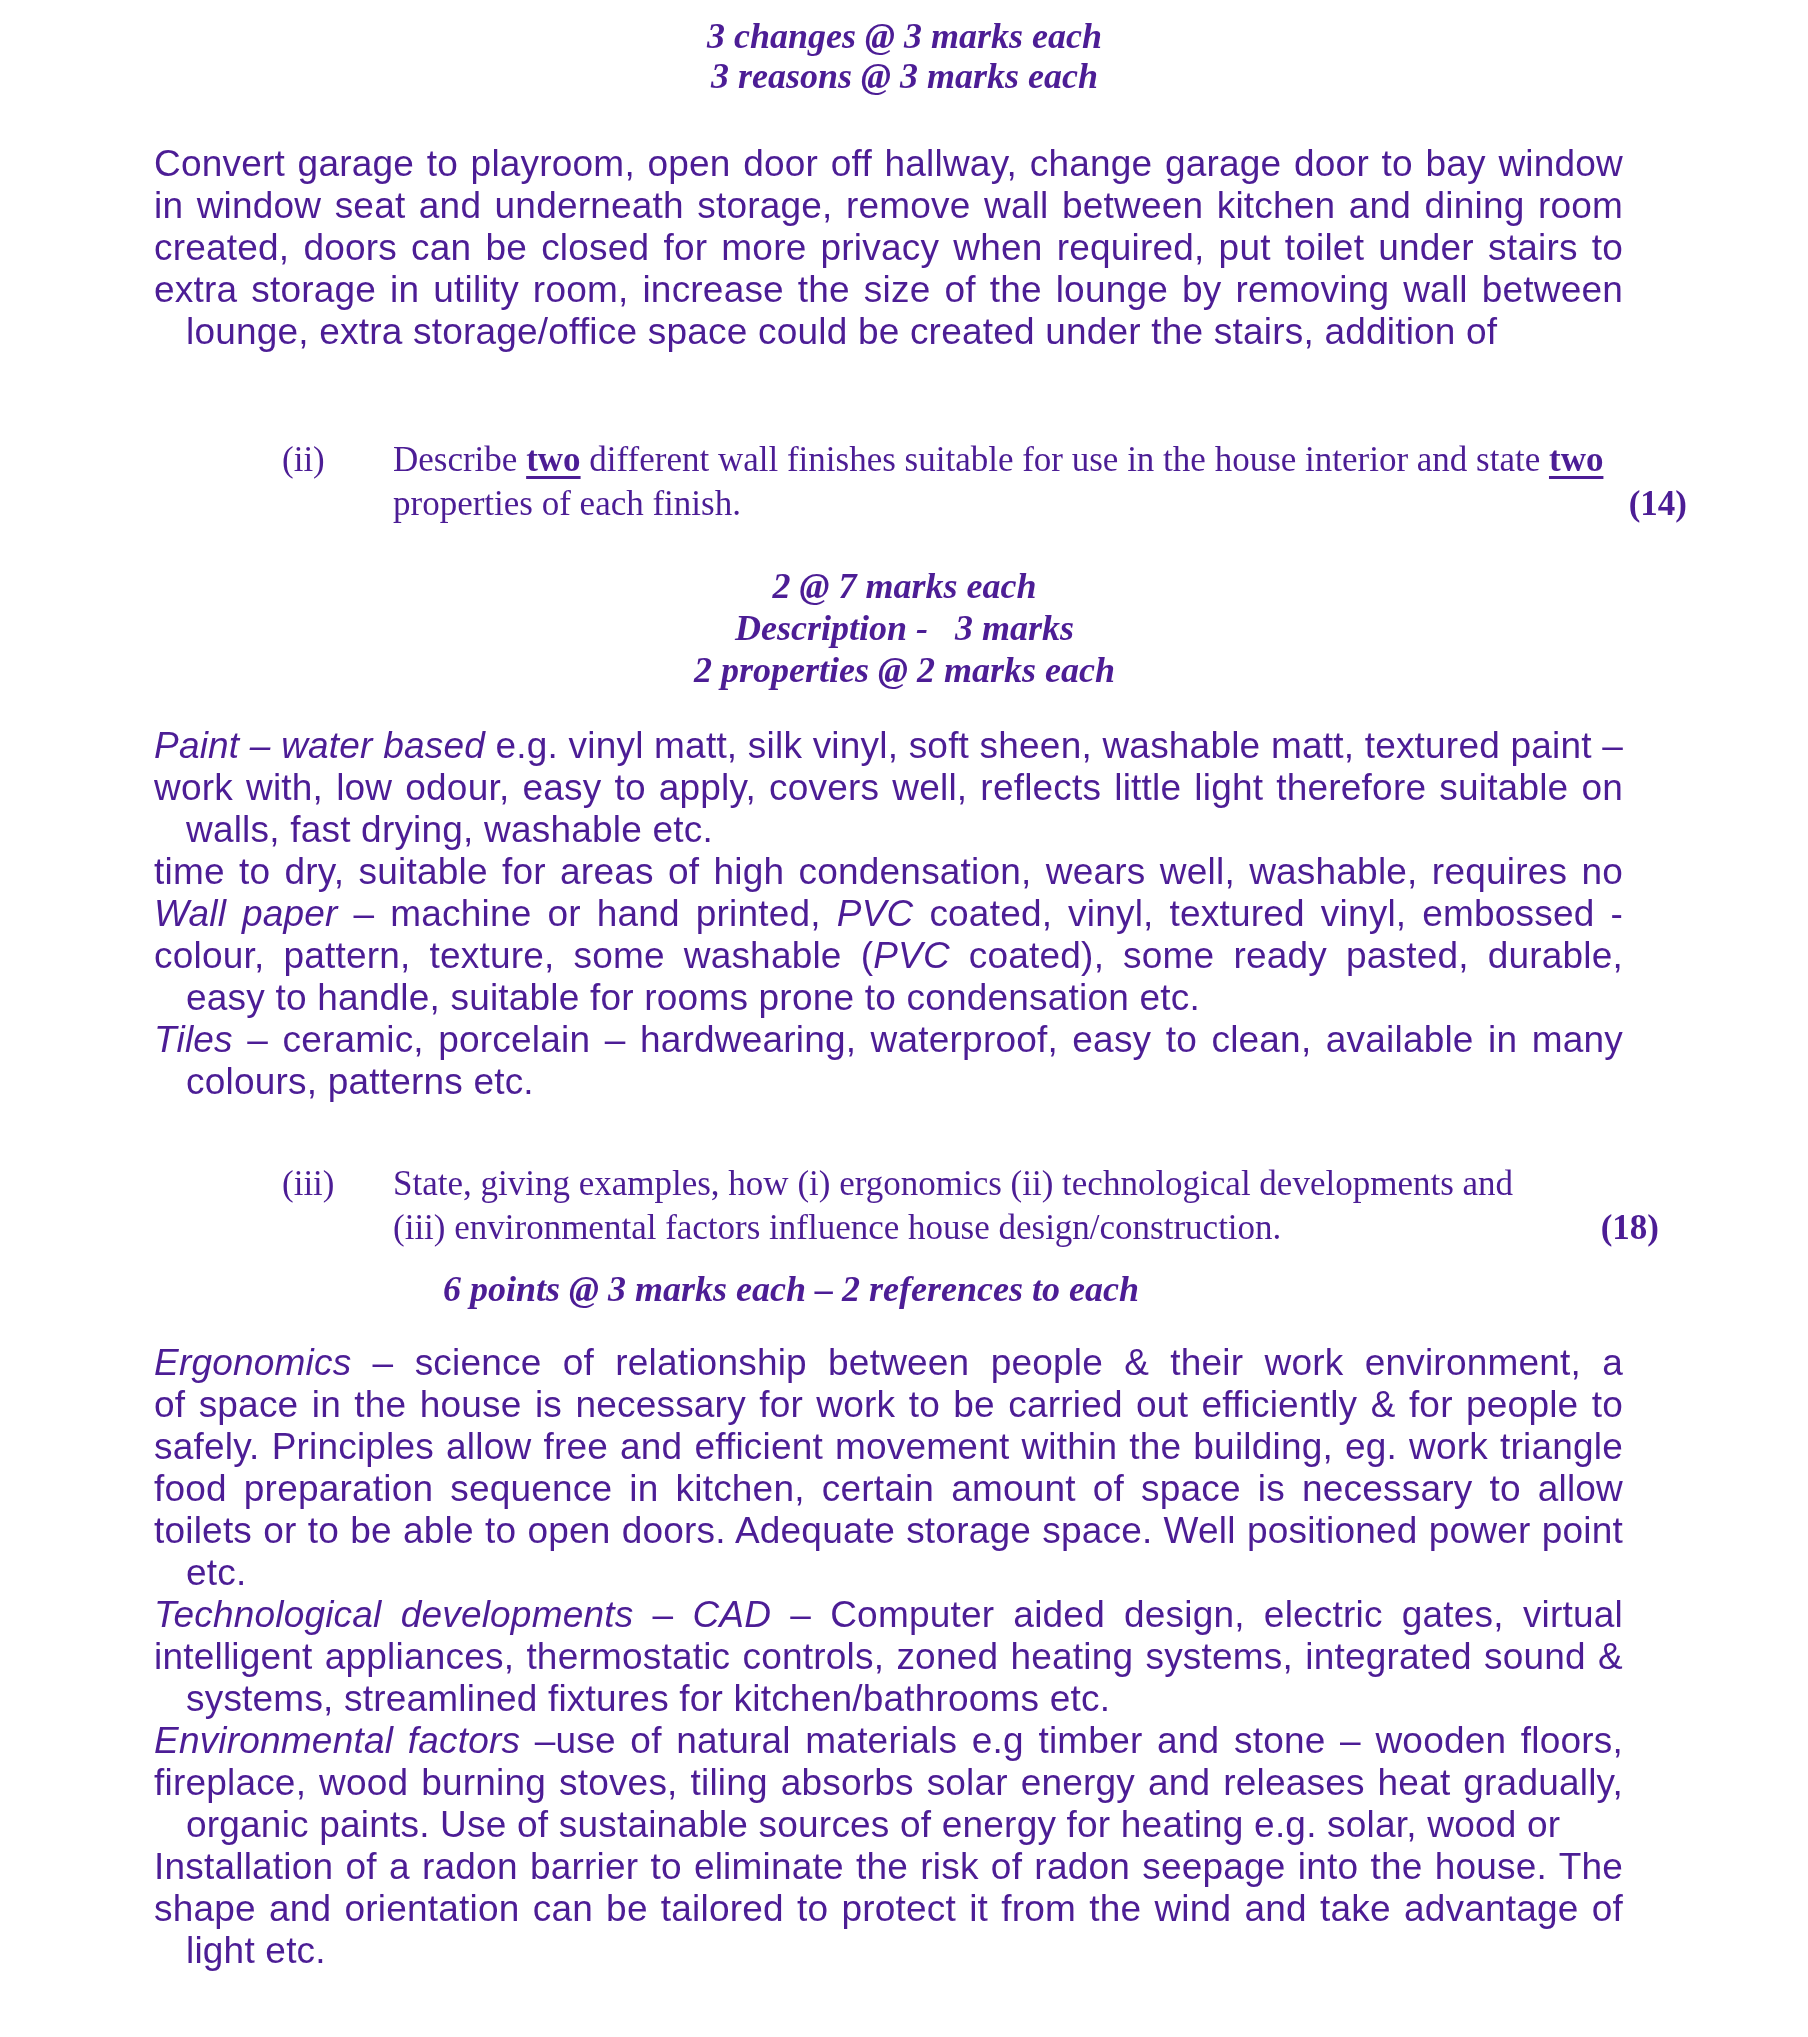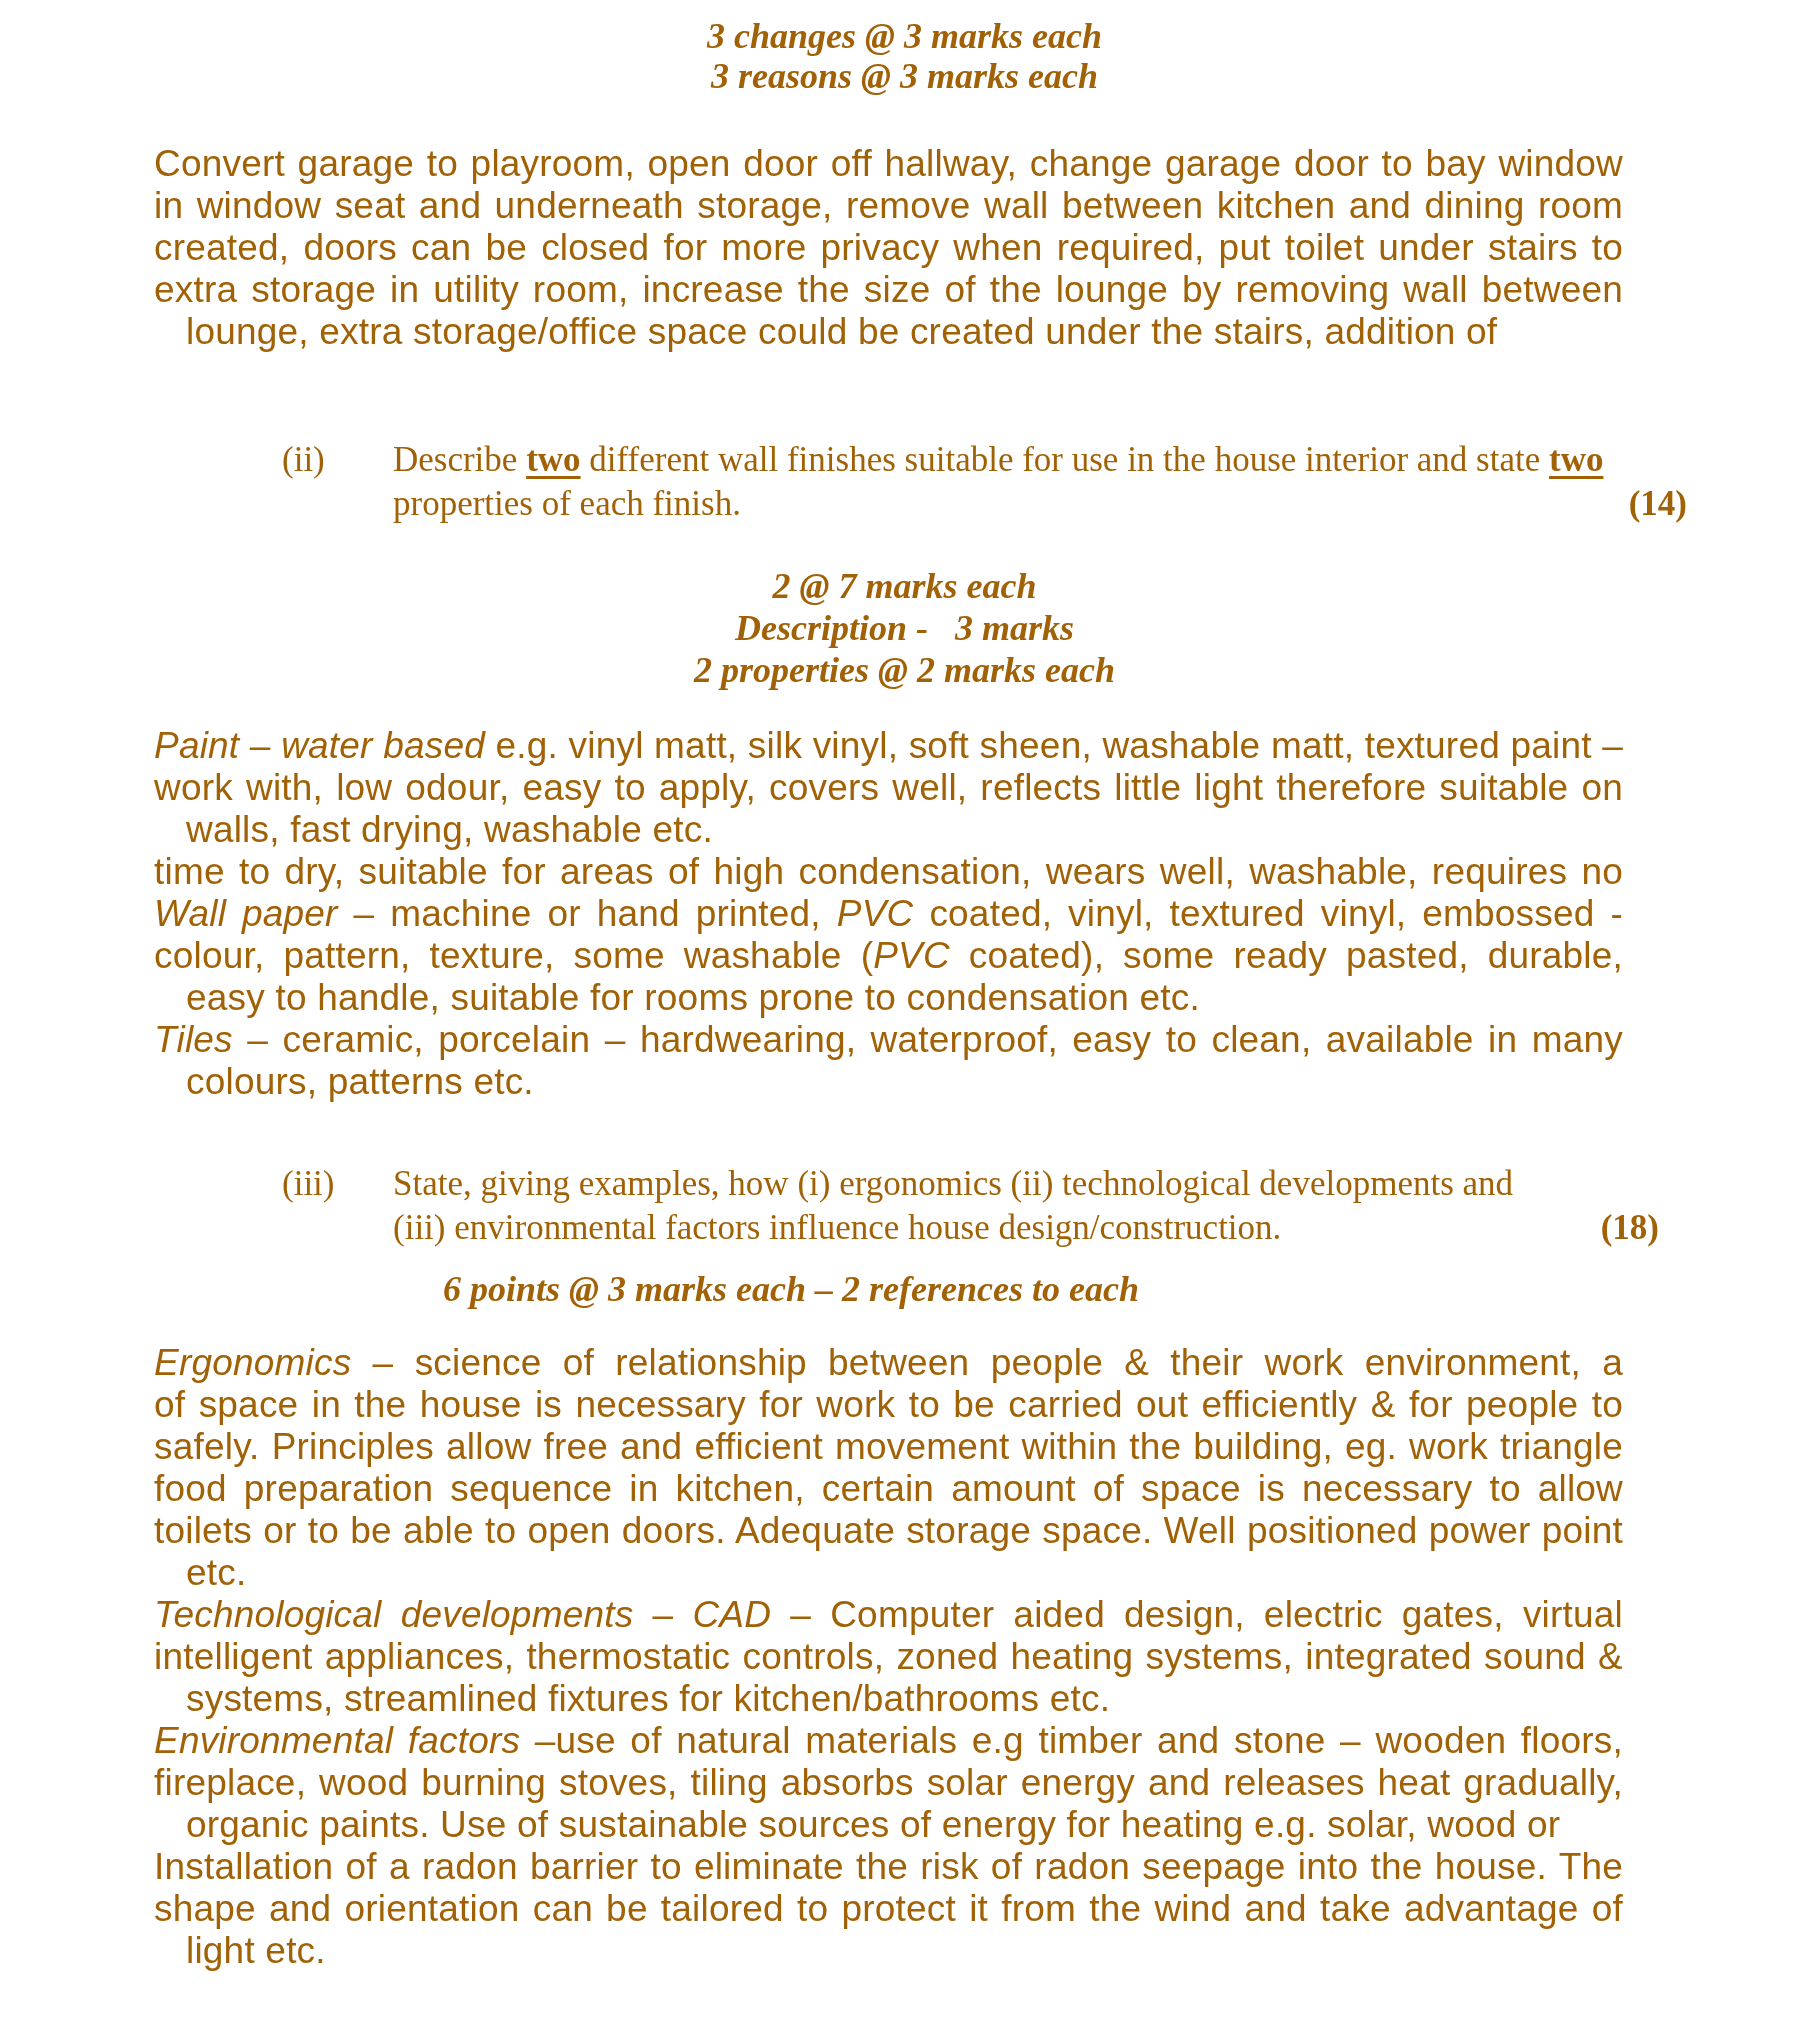--- a/index.html
+++ b/index.html
@@ -1,16 +1,16 @@
 <!DOCTYPE html>
 <html><head>
 <meta charset="utf-8">
 <style>
   html,body{margin:0;padding:0;background:#fff;}
-  .page{position:relative;width:1809px;height:2038px;background:#ffffff;color:#a16207;
+  .page{position:relative;width:1809px;height:2038px;background:#ffffff;color:#4c1d95;
         font-family:"Liberation Sans",sans-serif;overflow:hidden;}
 
   
   .mhdr{position:absolute;left:0;width:1809px;text-align:center;
         font-family:"Liberation Serif",serif;font-style:italic;font-weight:bold;
         font-size:36px;}
   #hdr-marks{top:16px;line-height:40px;}
   #q2-marks-block{top:565px;line-height:42px;}
   .mline{white-space:pre-wrap;}
 

